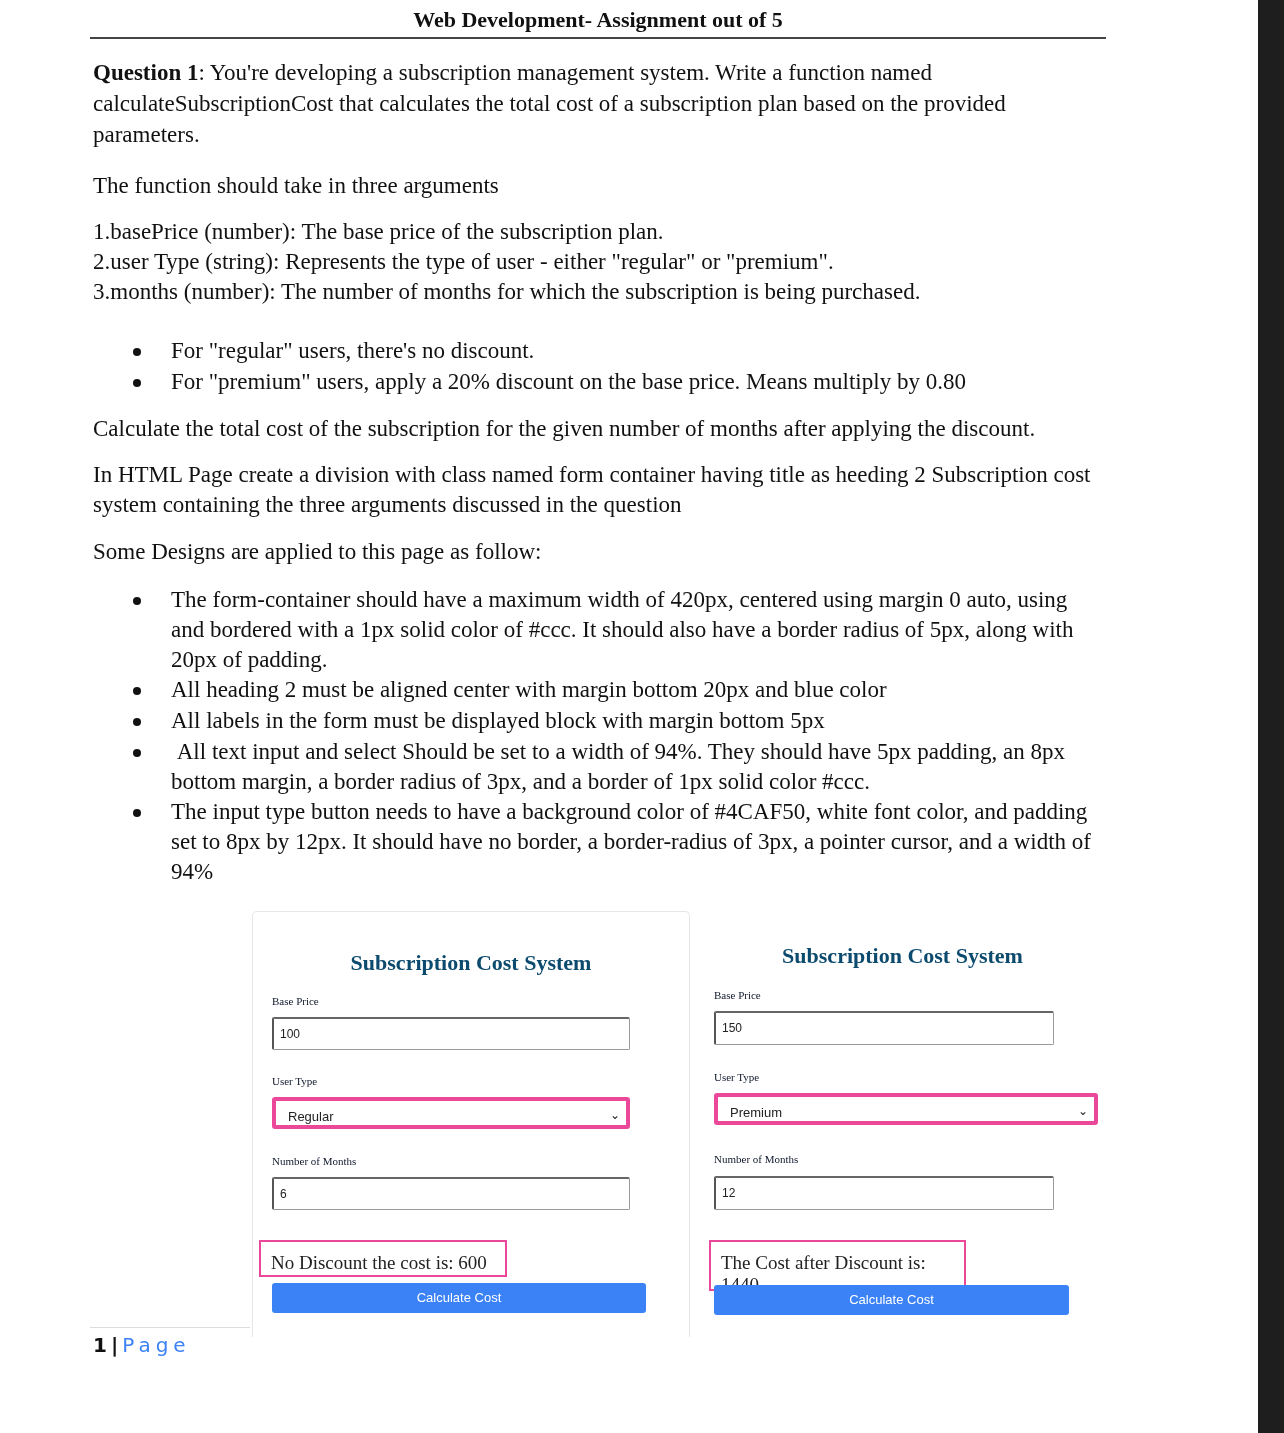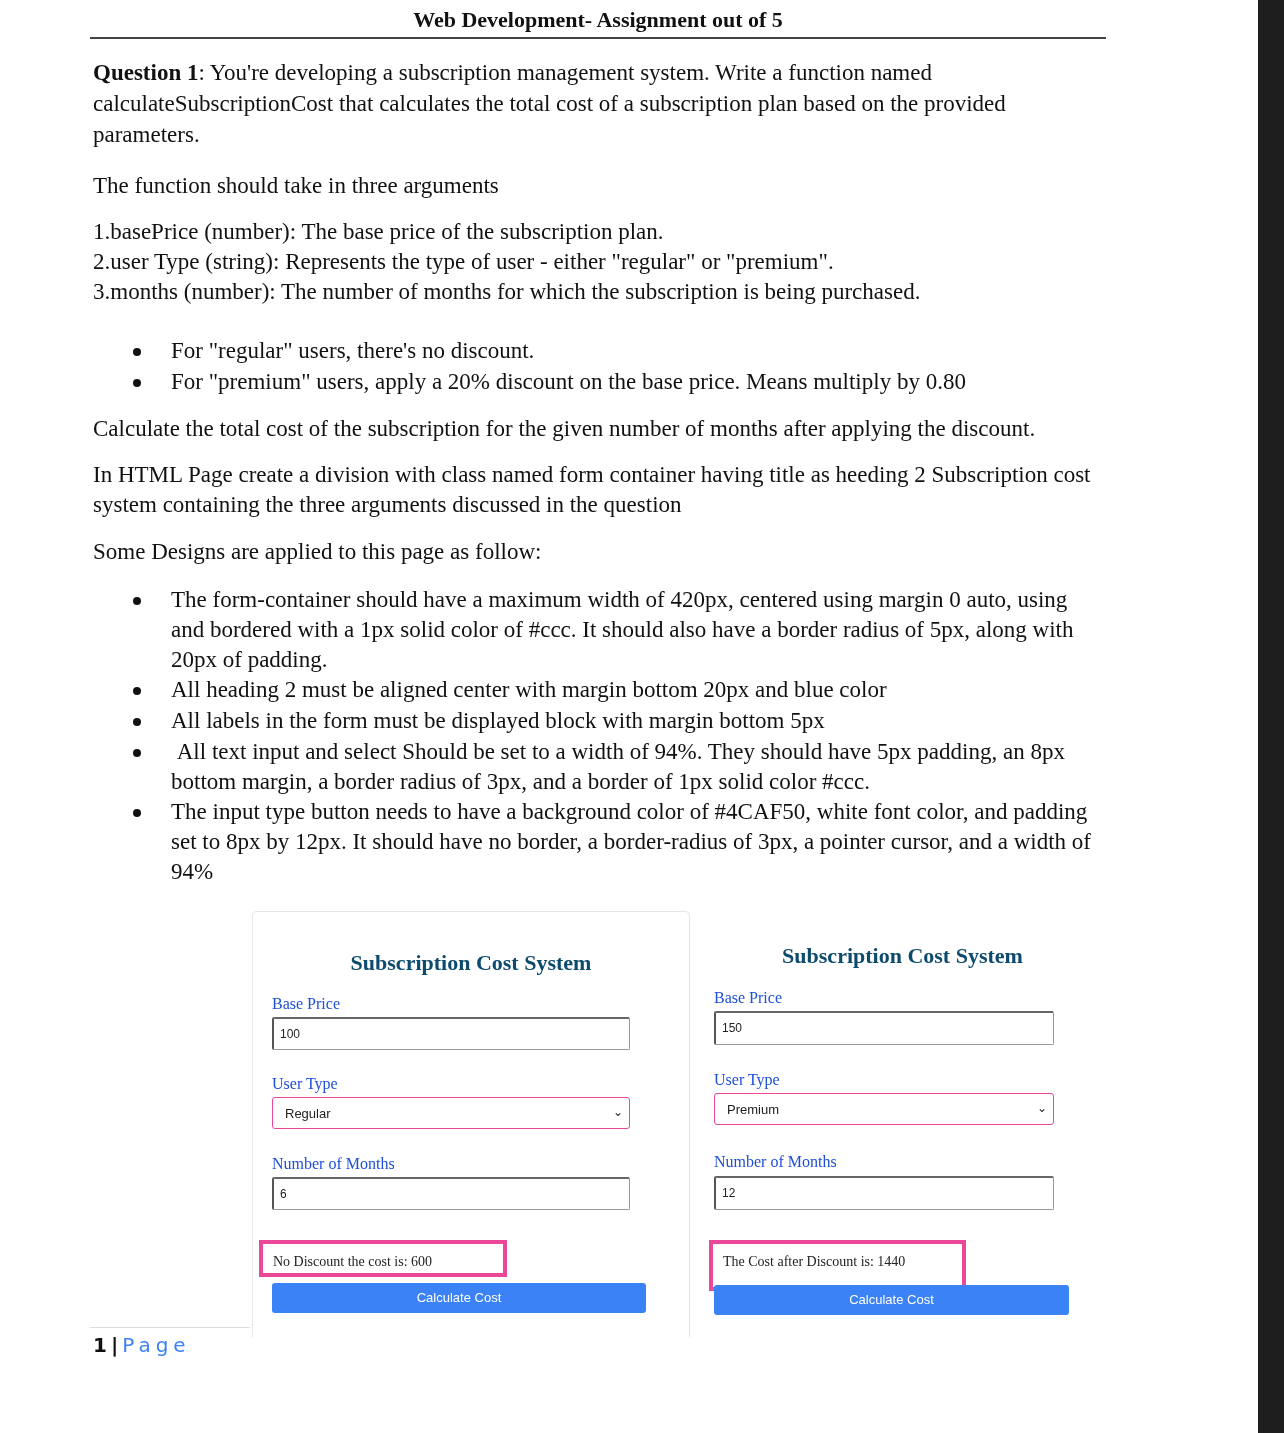--- a/index.html
+++ b/index.html
@@ -12,25 +12,25 @@
   .q1{top:57px;}
   .q1 b{font-weight:bold;margin-top:20px;}
   .p2{top:170px;}
   .list-num{position:absolute;left:93px;top:217px;font-size:23px;line-height:30px;}
   .list-num div{white-space:nowrap;}
   .bul{position:absolute;left:171px;width:935px;font-size:23px;line-height:30px;}
   .bul::before{content:"";position:absolute;left:-38px;top:12px;width:8px;height:8px;border-radius:50%;background:#111;}
   .card{position:absolute;background:#fff;font-family:"Liberation Serif",serif;}
   .card1{left:252px;top:911px;width:436px;height:425px;border:1px solid #e6e6e6;border-bottom:none;border-radius:5px 5px 0 0;}
   .card-h2{position:absolute;color:#0c4a6e;font-weight:bold;font-size:22px;text-align:center;}
-  .lbl{position:absolute;font-size:16px;color:#1d4ed8;}
+  .lbl{position:absolute;font-size:11px;color:#0f172a;}
   .inp{position:absolute;height:30px;border:1px solid #999;border-left:2px solid #555;border-top:2px solid #666;border-radius:2px;box-sizing:border-box;font-family:"Liberation Sans",sans-serif;font-size:12px;color:#222;padding:8px 6px 0;}
-  .sel{position:absolute;height:32px;border:1px solid #ec4899;border-radius:3px;box-sizing:border-box;font-family:"Liberation Sans",sans-serif;font-size:13px;color:#222;padding:8px 12px 0;}
+  .sel{position:absolute;height:32px;border:4px solid #ec4899;border-radius:3px;box-sizing:border-box;font-family:"Liberation Sans",sans-serif;font-size:13px;color:#222;padding:8px 12px 0;}
   .chev{position:absolute;right:6px;top:7px;font-size:12px;color:#222;}
-  .result{position:absolute;border:4px solid #ec4899;box-sizing:border-box;font-size:14px;color:#222;padding:10px 10px 8px;}
+  .result{position:absolute;border:2px solid #ec4899;box-sizing:border-box;font-size:19px;color:#222;padding:10px 10px 8px;}
   .btn{position:absolute;height:30px;background:#3b82f6;color:#fff;font-family:"Liberation Sans",sans-serif;font-size:13px;text-align:center;line-height:30px;border-radius:3px;}
   .footer-rule{position:absolute;left:90px;top:1327px;width:160px;height:1px;background:#ddd;}
   .page-num{position:absolute;left:93px;top:1333px;font-family:"DejaVu Sans",sans-serif;font-size:20px;}
   .page-num .n{font-weight:bold;color:#111;}
   .page-num .bar{font-weight:bold;color:#111;margin:0 4px;}
   .page-num .w{color:#3b82f6;letter-spacing:5px;text-align:right;}
 </style>
 </head>
 <body>
 
@@ -74,21 +74,21 @@
     <div class="inp" style="left:19px;top:265px;width:358px;height:33px;">6</div>
     <div class="result" style="left:6px;top:328px;width:248px;height:37px;">No Discount the cost is: 600</div>
     <div class="btn" style="left:19px;top:371px;width:374px;">Calculate Cost</div>
   </div>
 
   <div class="card" style="left:690px;top:911px;width:400px;height:425px;">
     <div class="card-h2" style="left:0;width:425px;top:32px;">Subscription Cost System</div>
     <div class="lbl" style="left:24px;top:78px;">Base Price</div>
     <div class="inp" style="left:24px;top:100px;width:340px;height:34px;">150</div>
     <div class="lbl" style="left:24px;top:160px;">User Type</div>
-    <div class="sel" style="left:24px;top:182px;width:340px;">
+    <div class="sel" style="left:24px;top:182px;width:384px;">
       <span>Premium</span>
       <span class="chev">⌄</span>
     </div>
     <div class="lbl" style="left:24px;top:242px;">Number of Months</div>
     <div class="inp" style="left:24px;top:265px;width:340px;height:34px;">12</div>
     <div class="result" style="left:19px;top:329px;width:257px;height:51px;">The Cost after Discount is: 1440</div>
     <div class="btn" style="left:24px;top:374px;width:355px;">Calculate Cost</div>
   </div>
 
   <div class="footer-rule"></div>

